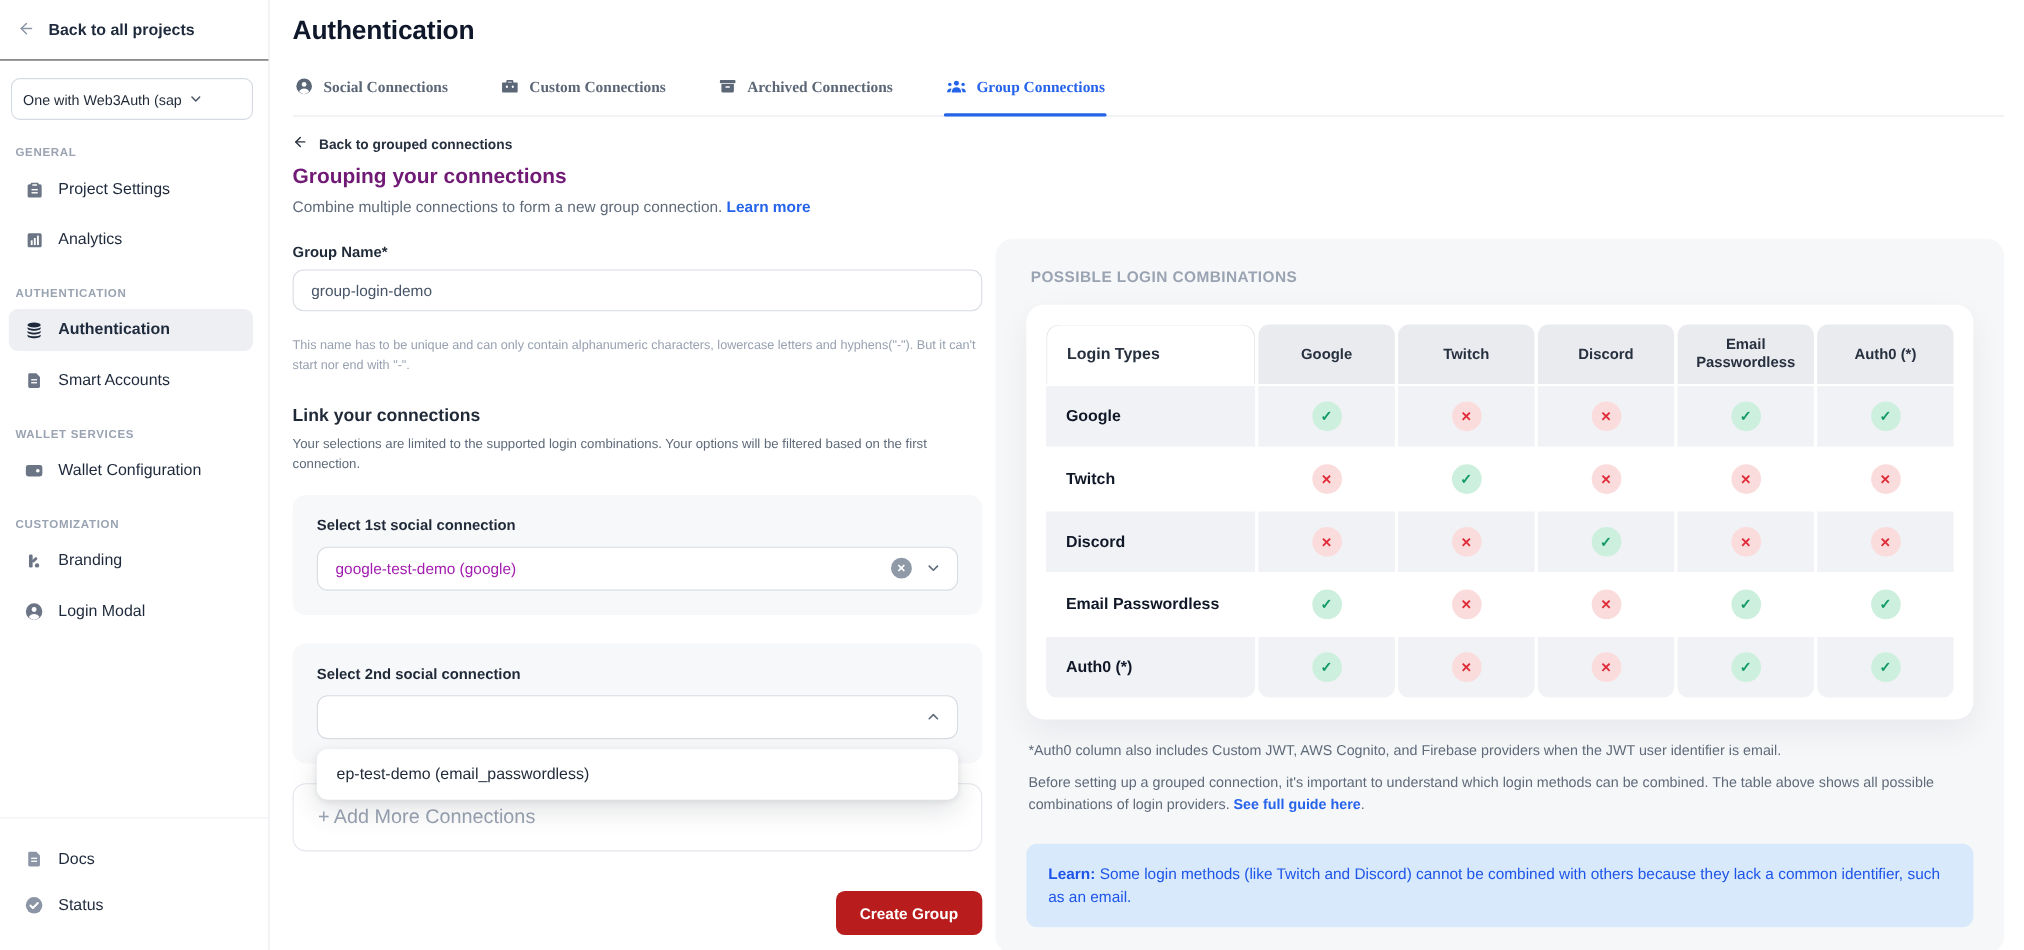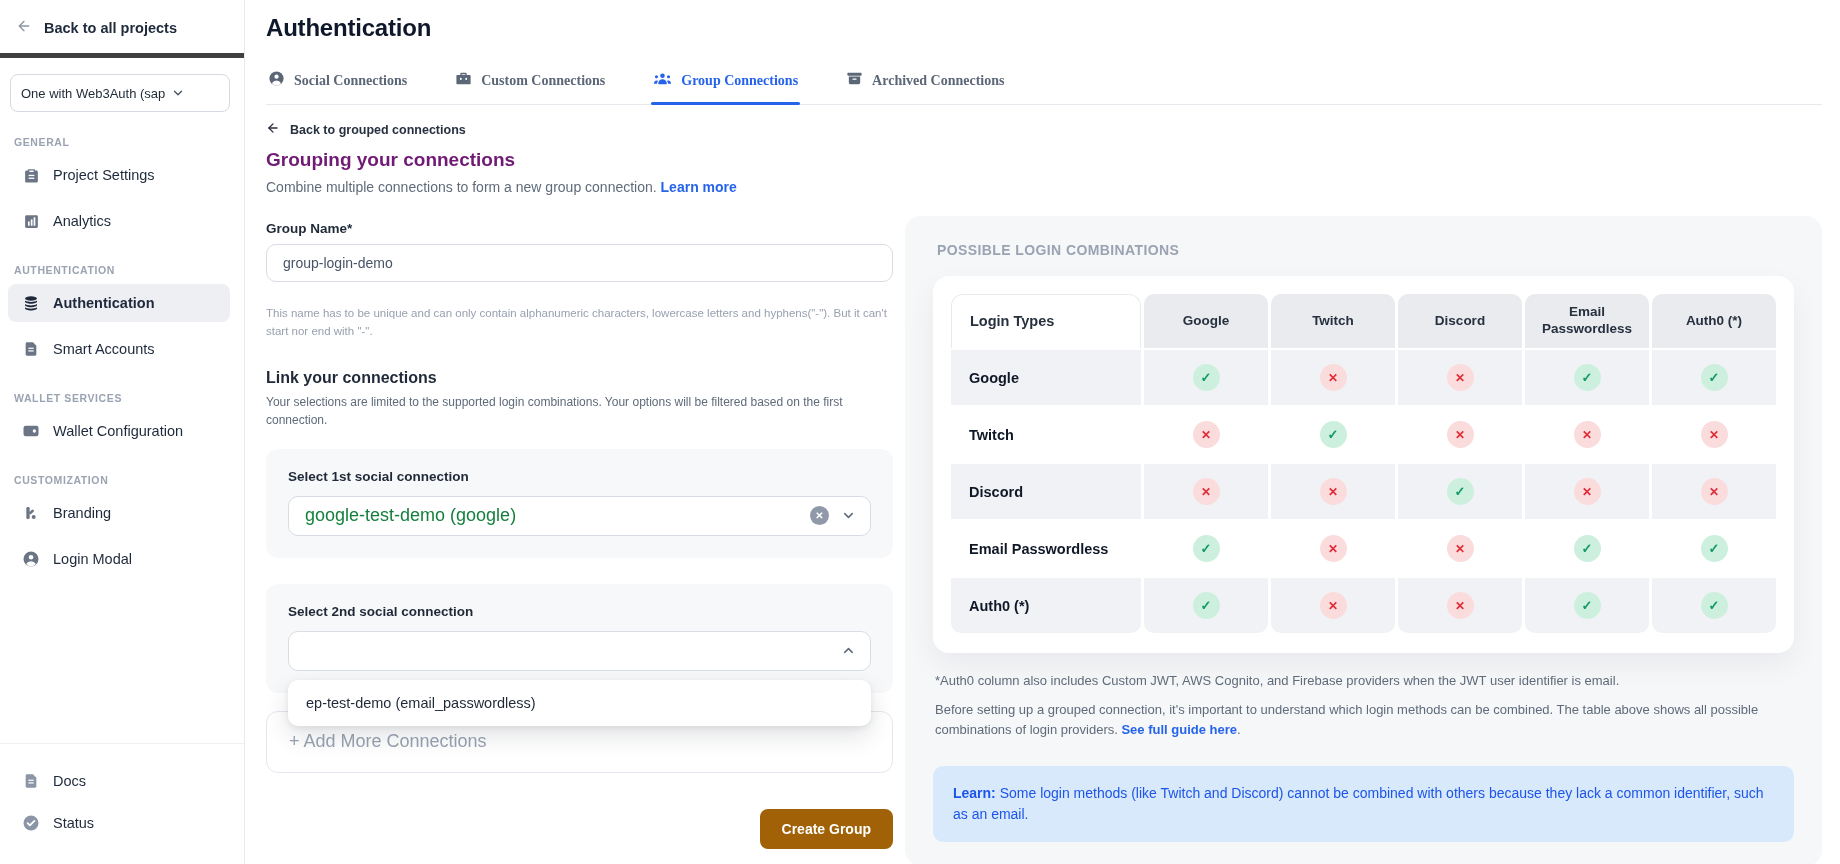--- a/index.html
+++ b/index.html
@@ -4,21 +4,21 @@
 <style>
   * { margin:0; padding:0; box-sizing:border-box; }
   html,body { width:1840px; height:864px; overflow:hidden; background:#fff;
     font-family:"Liberation Sans", sans-serif; color:#1e293b; }
   .app { display:flex; width:1840px; height:864px; }
 
   
   .sidebar { width:245px; min-width:245px; height:864px; background:#fff;
     border-right:1px solid #e7e9ee; display:flex; flex-direction:column; }
   .side-back { display:flex; align-items:center; gap:12px; padding:18px 16px 16px 16px;
-    border-bottom:5px solid #404040; font-size:14.5px; font-weight:700; color:#1e293b; cursor:pointer; }
+    border-bottom:1px solid #404040; font-size:14.5px; font-weight:700; color:#1e293b; cursor:pointer; }
   .side-back svg { stroke:#8b95a5; }
   .proj-select { margin:16px 14px 4px 10px; border:1px solid #d5dae1; border-radius:8px;
     height:38px; display:flex; align-items:center; padding:0 10px; gap:6px; background:#fff; cursor:pointer; }
   .proj-select .txt { font-size:13px; color:#1f2937; white-space:nowrap; overflow:hidden; max-width:160px; }
   .section-label { font-size:10.5px; font-weight:700; letter-spacing:.6px; color:#9aa3b2;
     text-transform:uppercase; margin:20px 0 4px 14px; }
   .nav-item { display:flex; align-items:center; gap:13px; height:38px; margin:4px 14px 4px 8px;
     padding:0 0 0 14px; border-radius:8px; font-size:14.5px; font-weight:500; color:#1e293b; cursor:pointer; }
   .nav-item.active { background:#edeff3; font-weight:600; }
   .nav-item .ic { width:18px; height:18px; display:flex; align-items:center; justify-content:center; }
@@ -51,34 +51,34 @@
   .help { margin-top:23px; font-size:11.5px; line-height:1.55; color:#98a1b0; }
   .sub-title { margin-top:28px; font-size:16px; font-weight:700; color:#1f2937; }
   .sub-help { margin-top:6px; font-size:12px; line-height:1.5; color:#5f6b7a; }
 
   .conn-card { margin-top:20px; background:#f7f8fa; border-radius:12px; padding:20px 22px 22px 22px;
     position:relative; }
   .conn-card + .conn-card { margin-top:26px; }
   .conn-label { font-size:13.5px; font-weight:700; color:#1f2937; }
   .select-box { margin-top:12px; height:40px; background:#fff; border:1px solid #d8dce3;
     border-radius:10px; display:flex; align-items:center; padding:0 14px 0 16px; cursor:pointer; }
-  .select-box .val { flex:1; font-size:18px; color:#15803d; }
+  .select-box .val { flex:1; font-size:14px; color:#a21caf; }
   .clear-btn { width:19px; height:19px; border-radius:50%; background:#8f99a8; color:#fff;
     display:flex; align-items:center; justify-content:center; font-size:10px; font-weight:700;
     margin-right:12px; cursor:pointer; }
   .chev { display:flex; color:#5f6b7a; }
   .dropdown { position:absolute; left:22px; right:22px; top:96px; background:#fff; border-radius:10px;
     box-shadow:0 10px 25px rgba(15,23,42,.12), 0 2px 6px rgba(15,23,42,.08); z-index:6; }
   .dropdown .opt { height:46px; display:flex; align-items:center; padding:0 18px; font-size:14.5px;
     color:#1f2937; cursor:pointer; border-radius:10px; }
   .add-more { margin-top:18px; border:1px solid #e3e6ec; border-radius:12px; height:62px;
     display:flex; align-items:center; padding:0 22px; font-size:18px; color:#9aa3b2; cursor:pointer;
     background:#fff; }
   .create-row { display:flex; justify-content:flex-end; margin-top:36px; }
-  .create-btn { background:#a16207; color:#fff; border:none; border-radius:8px; height:40px;
+  .create-btn { background:#b91c1c; color:#fff; border:none; border-radius:8px; height:40px;
     padding:0 22px; font-size:14px; font-weight:600; cursor:pointer; font-family:"Liberation Sans",sans-serif; }
 
   
   .right-panel { flex:1; margin-left:12px; margin-top:111px; background:#f6f7f9; border-radius:16px;
     padding:26px 28px 28px 28px; height:650px; }
   .combo-title { font-size:14px; font-weight:700; letter-spacing:.4px; color:#9aa3b2; margin-left:4px; }
   .combo-card { margin-top:18px; background:#fff; border-radius:16px; padding:18px 18px 20px 18px;
     box-shadow:0 12px 30px rgba(15,23,42,.06); }
   .combo-grid { display:grid; grid-template-columns:190px repeat(5, 1fr); column-gap:3px; row-gap:2px; }
   .hcell { height:54px; background:#e9ebef; border-radius:10px 10px 0 0; display:flex; align-items:center;
@@ -246,42 +246,42 @@
       <div class="tab">
         <span class="ic">
           <svg width="17" height="17" viewBox="0 0 24 24" fill="#5b6676">
               <path d="M9 4h6a1.5 1.5 0 011.5 1.5V7H21a1 1 0 011 1v11a1 1 0 01-1 1H3a1 1 0 01-1-1V8a1 1 0 011-1h4.5V5.5A1.5 1.5 0 019 4zm.5 2v1h5V6h-5z"></path>
               <rect x="7" y="11" width="2.4" height="3" rx="1" fill="#fff"></rect>
               <rect x="14.6" y="11" width="2.4" height="3" rx="1" fill="#fff"></rect>
             </svg>
         </span>
         <span>Custom Connections</span>
       </div>
+      <div class="tab">
+        <span class="ic">
+          <svg width="17" height="17" viewBox="0 0 24 24" fill="#5b6676">
+              <rect x="2" y="4" width="20" height="4" rx="1"></rect>
+              <path d="M4 9h16v9a2 2 0 01-2 2H6a2 2 0 01-2-2V9z"></path>
+              <rect x="9" y="12" width="6" height="1.8" rx=".9" fill="#fff"></rect>
+            </svg>
+        </span>
+        <span>Archived Connections</span>
+      </div>
       <div class="tab active">
         <span class="ic">
           <svg width="19" height="17" viewBox="0 0 26 24" fill="#2563eb">
               <circle cx="13" cy="8" r="3.2"></circle>
               <path d="M7 19a6 6 0 0112 0v1H7v-1z"></path>
               <circle cx="4.5" cy="9.5" r="2.2"></circle>
               <path d="M1 18.5A4.3 4.3 0 016.8 15a7.8 7.8 0 00-1.6 4.5H1v-1z"></path>
               <circle cx="21.5" cy="9.5" r="2.2"></circle>
               <path d="M25 18.5a4.3 4.3 0 00-5.8-3.5 7.8 7.8 0 011.6 4.5H25v-1z"></path>
             </svg>
         </span>
         <span>Group Connections</span>
-      </div>
-      <div class="tab">
-        <span class="ic">
-          <svg width="17" height="17" viewBox="0 0 24 24" fill="#5b6676">
-              <rect x="2" y="4" width="20" height="4" rx="1"></rect>
-              <path d="M4 9h16v9a2 2 0 01-2 2H6a2 2 0 01-2-2V9z"></path>
-              <rect x="9" y="12" width="6" height="1.8" rx=".9" fill="#fff"></rect>
-            </svg>
-        </span>
-        <span>Archived Connections</span>
       </div>
     </div>
 
     <div class="content">
 
       <div class="left-col">
         <div class="back-link">
           <span class="ic">
             <svg width="14" height="14" viewBox="0 0 24 24" fill="none" stroke-width="2.2" stroke-linecap="round" stroke-linejoin="round">
                 <path d="M19 12H5"></path>

